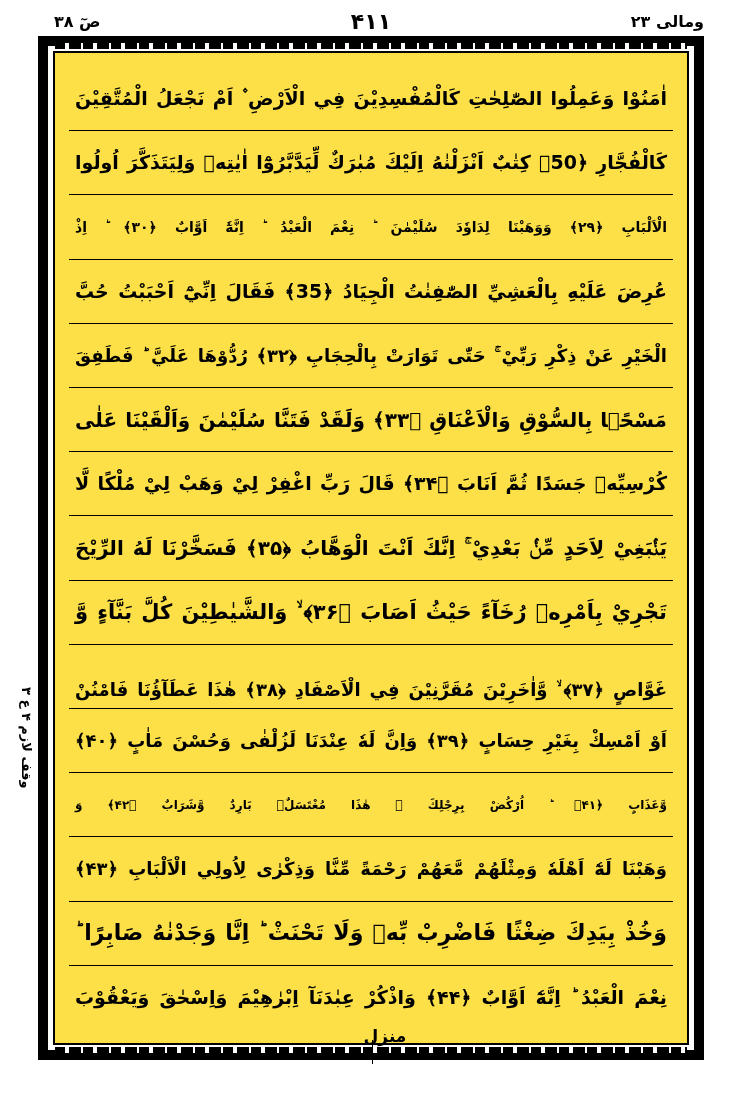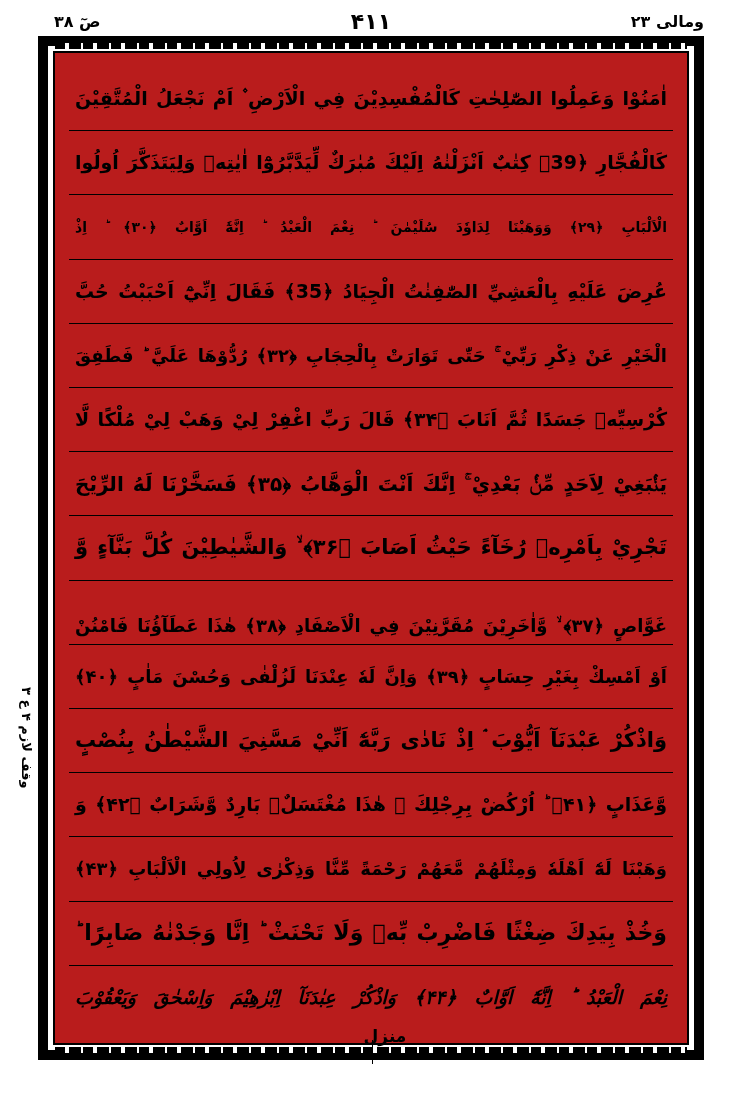--- a/index.html
+++ b/index.html
@@ -53,21 +53,21 @@
       border: 7px solid #000;
       box-sizing: border-box;
       background:
         repeating-linear-gradient(90deg, transparent 0 18px, rgba(255,255,255,0.6) 18px 22px);
     }
     .frame-inner-line {
       position: absolute;
       top: 12px; left: 12px; right: 12px; bottom: 12px;
       border: 2px solid #000;
       box-sizing: border-box;
-      background: #b91c1c;
+      background: #fde047;
     }
     .ornament-top, .ornament-bottom {
       position: absolute;
       left: 14px;
       right: 14px;
       height: 6px;
       background:
         repeating-linear-gradient(90deg, #000 0 10px, #fff 10px 14px, #000 14px 26px, #fff 26px 28px);
     }
     .ornament-top { top: 4px; }
@@ -83,21 +83,21 @@
     }
     .line {
       flex: 1 1 0;
       border-bottom: 1.5px solid #000;
       display: flex;
       align-items: center;
       justify-content: center;
       overflow: hidden;
       direction: rtl;
     }
-    .line:last-child { border-bottom: none; font-style: italic; }
+    .line:last-child { border-bottom: none; }
     .line-text {
       font-family: "DejaVu Sans", sans-serif;
       font-weight: bold;
       font-size: 30px;
       line-height: 1.2;
       white-space: nowrap;
       text-align: justify;
       text-align-last: justify;
       width: 100%;
       padding: 0 6px;
@@ -151,51 +151,51 @@
 <div class="frame">
   <div class="frame-band"></div>
   <div class="ornament-top"></div>
   <div class="ornament-bottom"></div>
   <div class="frame-inner-line">
     <div class="lines">
       <div class="line">
           <span class="line-text" style="width: 100%; font-size: 19px;">اٰمَنُوْا وَعَمِلُوا الصّٰلِحٰتِ كَالْمُفْسِدِيْنَ فِي الْاَرْضِ ۫ اَمْ نَجْعَلُ الْمُتَّقِيْنَ</span>
         </div>
       <div class="line">
-          <span class="line-text" style="width: 100%; font-size: 19px;">كَالْفُجَّارِ ﴿39﴾ كِتٰبٌ اَنْزَلْنٰهُ اِلَيْكَ مُبٰرَكٌ لِّيَدَّبَّرُوْٓا اٰيٰتِهٖ وَلِيَتَذَكَّرَ اُولُوا</span>
+          <span class="line-text" style="width: 100%; font-size: 19px;">كَالْفُجَّارِ ﴿50﴾ كِتٰبٌ اَنْزَلْنٰهُ اِلَيْكَ مُبٰرَكٌ لِّيَدَّبَّرُوْٓا اٰيٰتِهٖ وَلِيَتَذَكَّرَ اُولُوا</span>
         </div>
       <div class="line">
           <span class="line-text" style="width: 100%; font-size: 14px;">الْاَلْبَابِ ﴿۲۹﴾ وَوَهَبْنَا لِدَاوٗدَ سُلَيْمٰنَ ؕ نِعْمَ الْعَبْدُ ؕ اِنَّهٗٓ اَوَّابٌ ﴿۳۰﴾ ؕ اِذْ</span>
         </div>
       <div class="line">
           <span class="line-text" style="width: 100%; font-size: 19px;">عُرِضَ عَلَيْهِ بِالْعَشِيِّ الصّٰفِنٰتُ الْجِيَادُ ﴿35﴾ فَقَالَ اِنِّيْٓ اَحْبَبْتُ حُبَّ</span>
         </div>
       <div class="line">
           <span class="line-text" style="width: 100%; font-size: 18px;">الْخَيْرِ عَنْ ذِكْرِ رَبِّيْ ۚ حَتّٰى تَوَارَتْ بِالْحِجَابِ ﴿۳۲﴾ رُدُّوْهَا عَلَيَّ ؕ فَطَفِقَ</span>
         </div>
       <div class="line">
+          <span class="line-text" style="width: 100%; font-size: 20px;">مَسْحًۢا بِالسُّوْقِ وَالْاَعْنَاقِ ﴿۳۳﴾ وَلَقَدْ فَتَنَّا سُلَيْمٰنَ وَاَلْقَيْنَا عَلٰى</span>
+        </div>
+      <div class="line">
           <span class="line-text" style="width: 100%; font-size: 19px;">كُرْسِيِّهٖ جَسَدًا ثُمَّ اَنَابَ ﴿۳۴﴾ قَالَ رَبِّ اغْفِرْ لِيْ وَهَبْ لِيْ مُلْكًا لَّا</span>
         </div>
       <div class="line">
           <span class="line-text" style="width: 100%; font-size: 20px;">يَنْۢبَغِيْ لِاَحَدٍ مِّنْۢ بَعْدِيْ ۚ اِنَّكَ اَنْتَ الْوَهَّابُ ﴿۳۵﴾ فَسَخَّرْنَا لَهُ الرِّيْحَ</span>
         </div>
       <div class="line">
           <span class="line-text" style="width: 100%; font-size: 21px;">تَجْرِيْ بِاَمْرِهٖ رُخَآءً حَيْثُ اَصَابَ ﴿۳۶﴾ ۙ وَالشَّيٰطِيْنَ كُلَّ بَنَّآءٍ وَّ</span>
         </div>
       <div class="line">
           <span class="line-text" style="width: 100%; font-size: 18px; margin-top: 27px;">غَوَّاصٍ ﴿۳۷﴾ ۙ وَّاٰخَرِيْنَ مُقَرَّنِيْنَ فِي الْاَصْفَادِ ﴿۳۸﴾ هٰذَا عَطَآؤُنَا فَامْنُنْ</span>
         </div>
       <div class="line">
           <span class="line-text" style="width: 100%; font-size: 18px;">اَوْ اَمْسِكْ بِغَيْرِ حِسَابٍ ﴿۳۹﴾ وَاِنَّ لَهٗ عِنْدَنَا لَزُلْفٰى وَحُسْنَ مَاٰبٍ ﴿۴۰﴾</span>
         </div>
       <div class="line">
-          <span class="line-text" style="width: 100%; font-size: 21px;">وَاذْكُرْ عَبْدَنَآ اَيُّوْبَ ۘ اِذْ نَادٰى رَبَّهٗٓ اَنِّيْ مَسَّنِيَ الشَّيْطٰنُ بِنُصْبٍ</span>
-        </div>
-      <div class="line">
-          <span class="line-text" style="width: 100%; font-size: 19px;">وَّعَذَابٍ ﴿۴۱﴾ ؕ اُرْكُضْ بِرِجْلِكَ ۚ هٰذَا مُغْتَسَلٌۢ بَارِدٌ وَّشَرَابٌ ﴿۴۲﴾ وَ</span>
+          <span class="line-text" style="width: 100%; font-size: 12px;">وَّعَذَابٍ ﴿۴۱﴾ ؕ اُرْكُضْ بِرِجْلِكَ ۚ هٰذَا مُغْتَسَلٌۢ بَارِدٌ وَّشَرَابٌ ﴿۴۲﴾ وَ</span>
         </div>
       <div class="line">
           <span class="line-text" style="width: 100%; font-size: 18px;">وَهَبْنَا لَهٗٓ اَهْلَهٗ وَمِثْلَهُمْ مَّعَهُمْ رَحْمَةً مِّنَّا وَذِكْرٰى لِاُولِي الْاَلْبَابِ ﴿۴۳﴾</span>
         </div>
       <div class="line">
           <span class="line-text" style="width: 100%; font-size: 22px;">وَخُذْ بِيَدِكَ ضِغْثًا فَاضْرِبْ بِّهٖ وَلَا تَحْنَثْ ؕ اِنَّا وَجَدْنٰهُ صَابِرًا ؕ</span>
         </div>
       <div class="line">
           <span class="line-text" style="width: 100%; font-size: 19px;">نِعْمَ الْعَبْدُ ؕ اِنَّهٗٓ اَوَّابٌ ﴿۴۴﴾ وَاذْكُرْ عِبٰدَنَآ اِبْرٰهِيْمَ وَاِسْحٰقَ وَيَعْقُوْبَ</span>
         </div>

